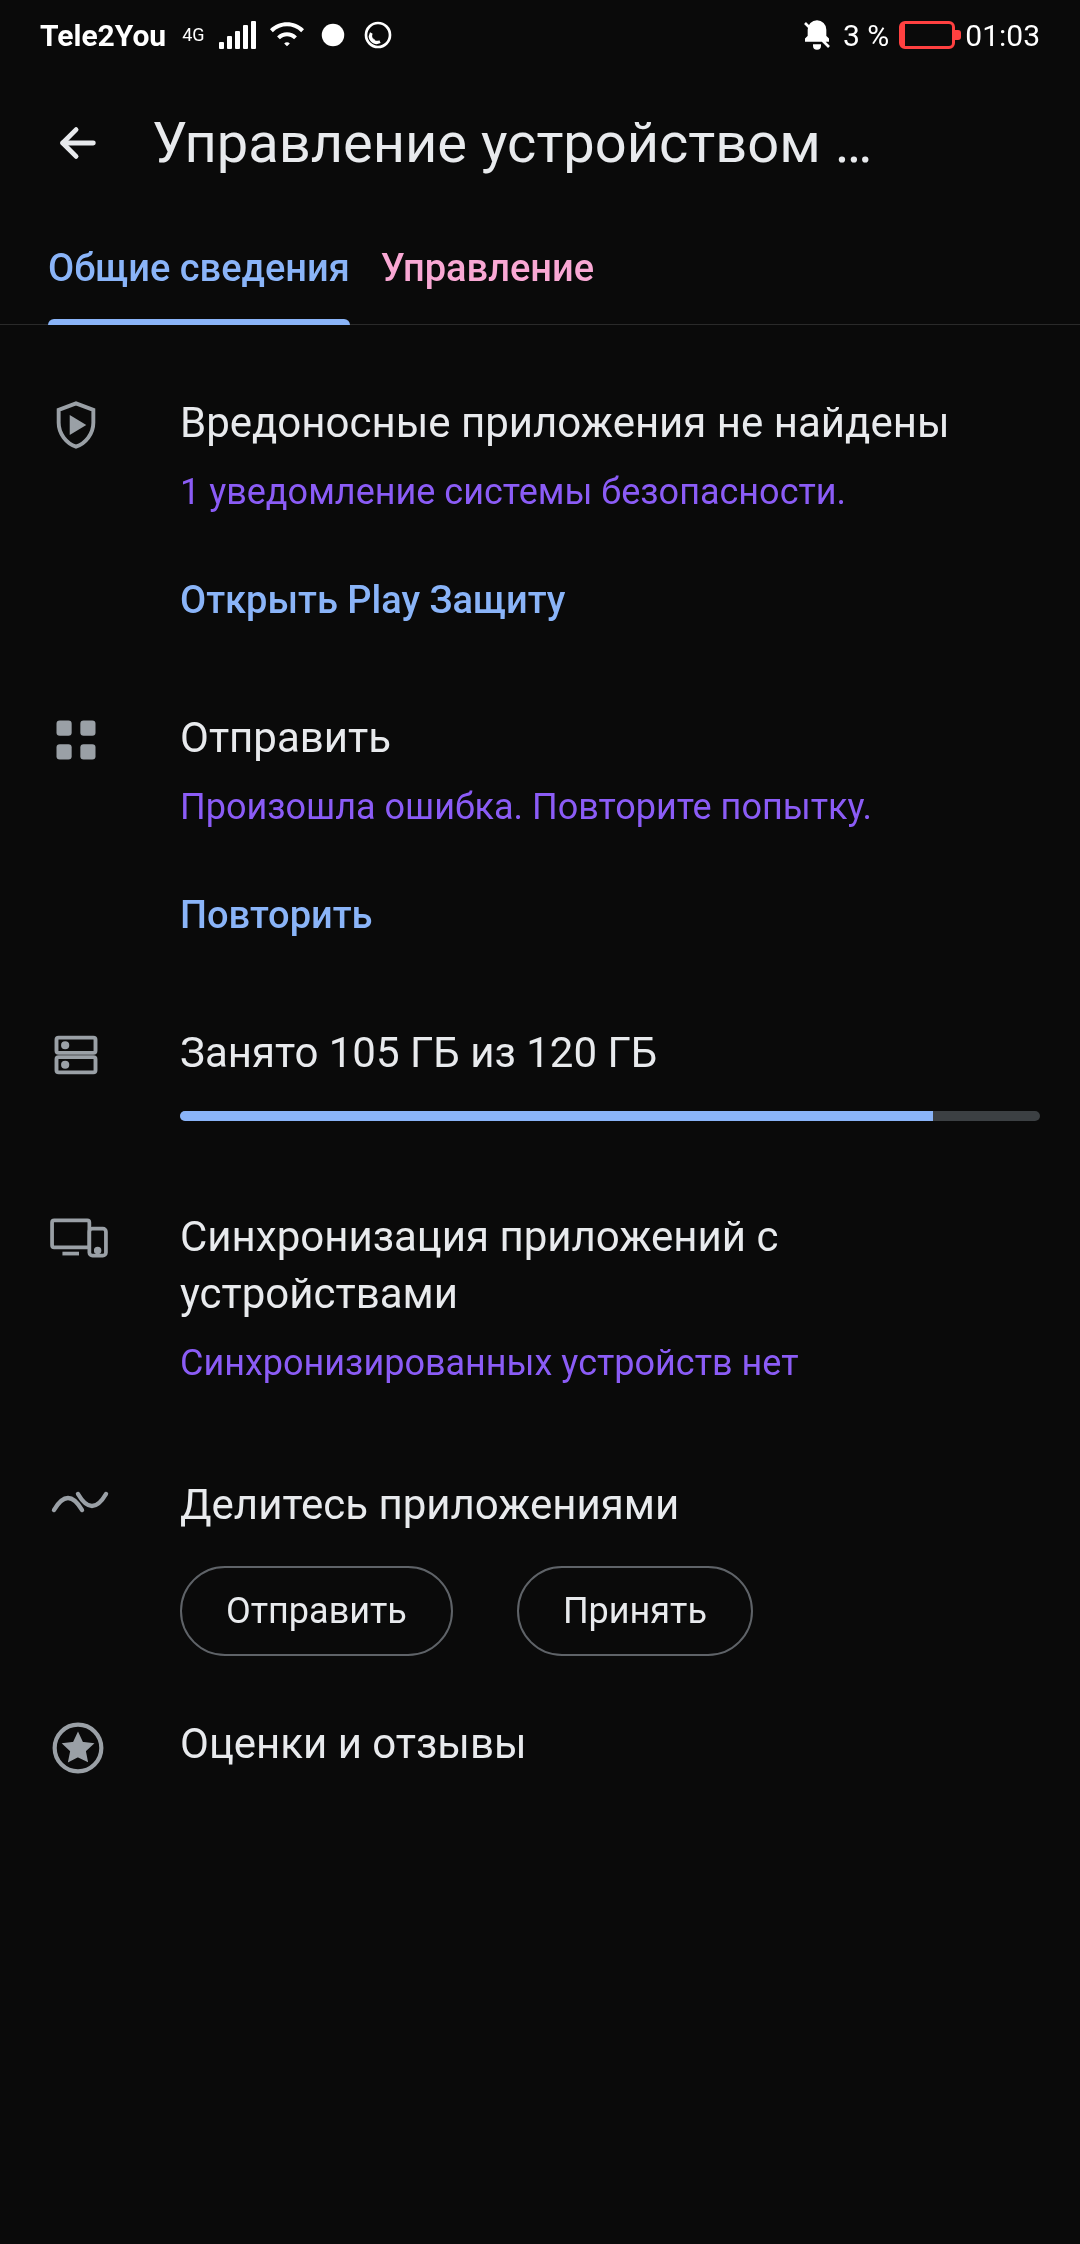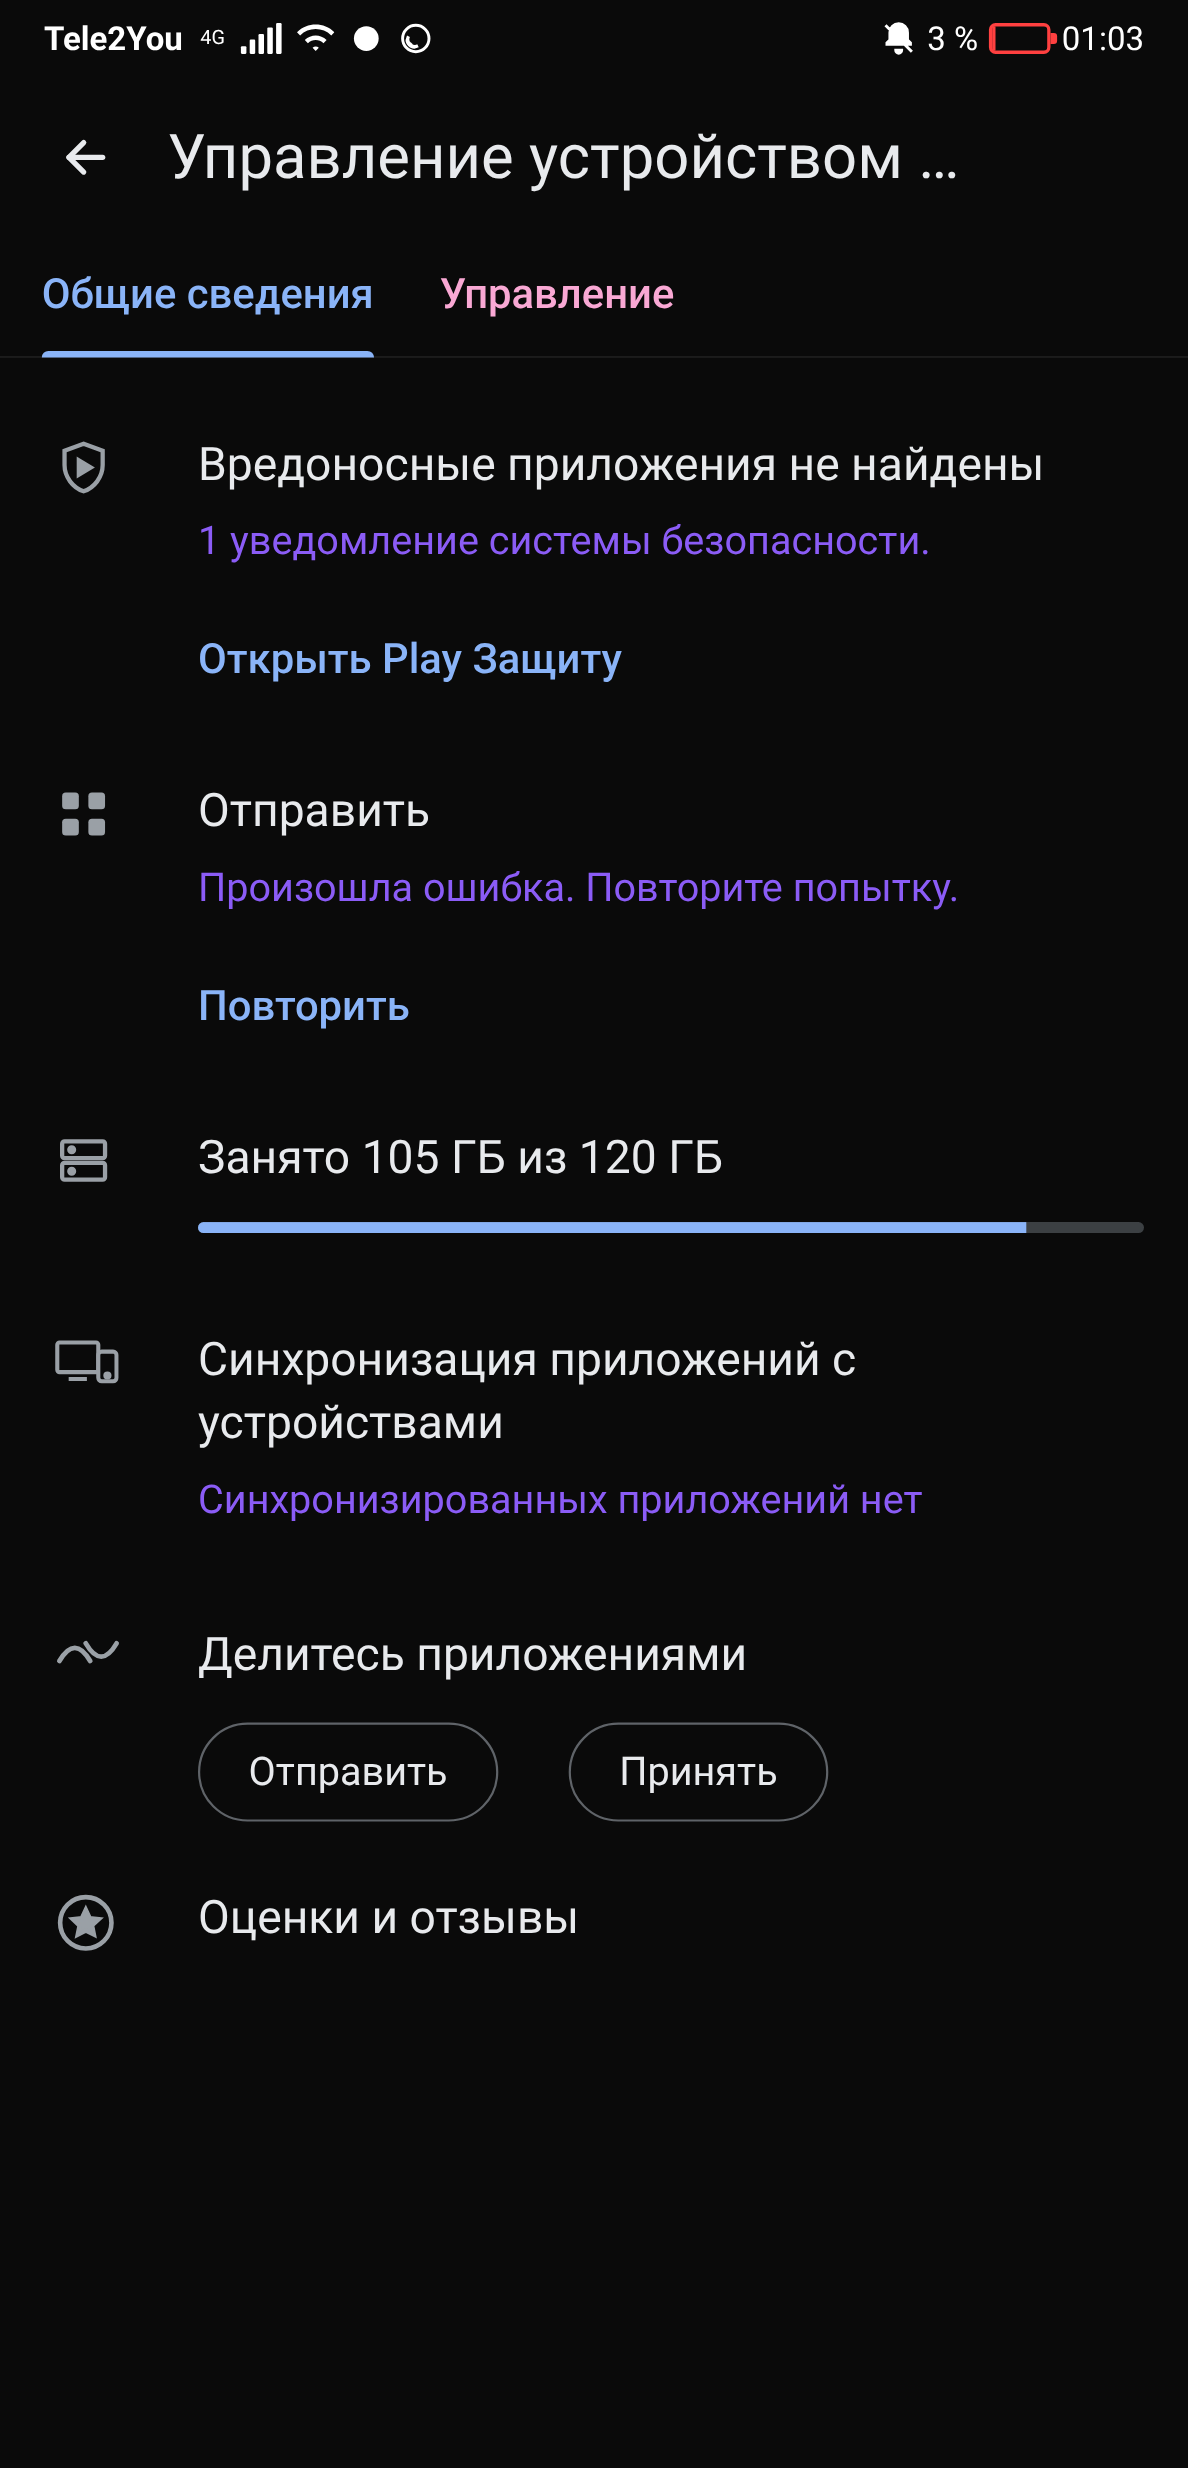--- a/index.html
+++ b/index.html
@@ -60,22 +60,22 @@
     overflow: hidden;
     text-overflow: ellipsis;
     flex: 1;
     color: #e8eaed;
   }
 
   
   .tabs {
     display: flex;
     border-bottom: 1px solid #2a2a2a;
-    padding-left: 38px;
-    gap: 60px;
+    padding-left: 48px;
+    gap: 31px;
   }
   .tab {
     padding: 30px 0 34px 0;
     font-size: 38px;
     font-weight: 500;
     color: #f9a8d4;
     position: relative;
   }
   .tab.active {
     color: #8ab4f8;
@@ -255,21 +255,21 @@
     <div class="icon-col">
       <svg width="58" height="48" viewBox="0 0 28 20" fill="none" stroke="#9aa0a6" stroke-width="1.8">
         <rect x="1" y="2" width="18" height="13" rx="1"></rect>
         <line x1="6" y1="18" x2="14" y2="18"></line>
         <rect x="19" y="6" width="8" height="13" rx="1.5" fill="#0a0a0a"></rect>
         <circle cx="23" cy="16.5" r="0.9" fill="#9aa0a6"></circle>
       </svg>
     </div>
     <div class="text-col">
       <div class="section-title">Синхронизация приложений с устройствами</div>
-      <div class="section-sub">Синхронизированных приложений нет</div>
+      <div class="section-sub">Синхронизированных устройств нет</div>
     </div>
   </div>
 
   <div class="section" style="margin-bottom:60px">
     <div class="icon-col">
       <svg width="60" height="42" viewBox="0 0 30 20" fill="none" stroke="#9aa0a6" stroke-width="2.2" stroke-linecap="round">
         <path d="M2 14 Q 9 2 16 14"></path>
         <path d="M14 6 Q 21 18 28 6"></path>
       </svg>
     </div>

